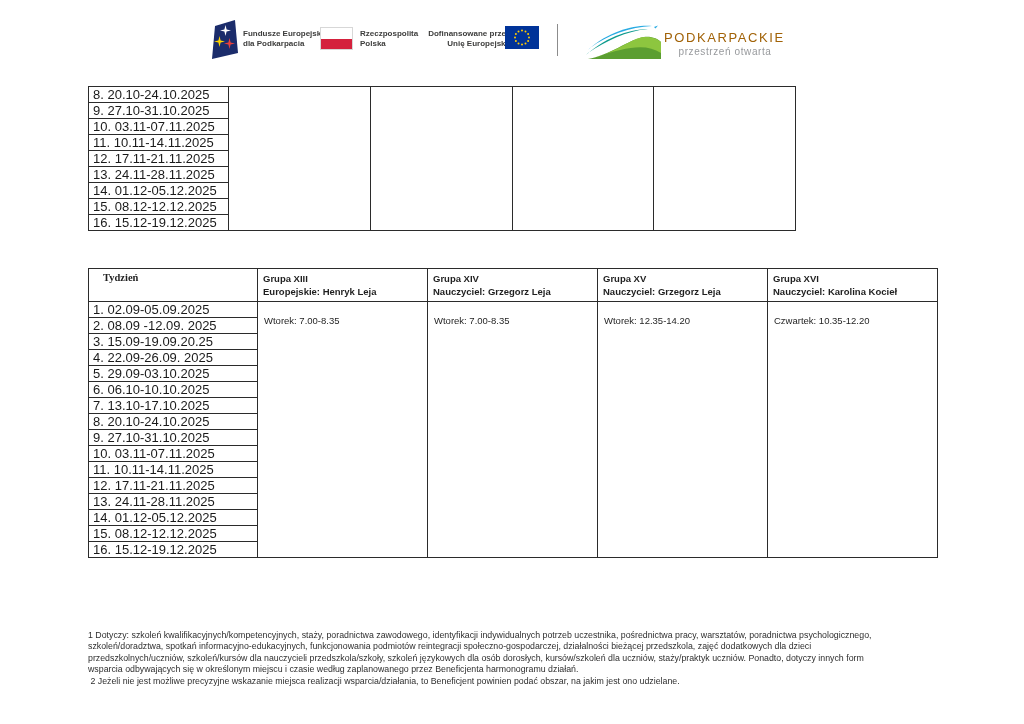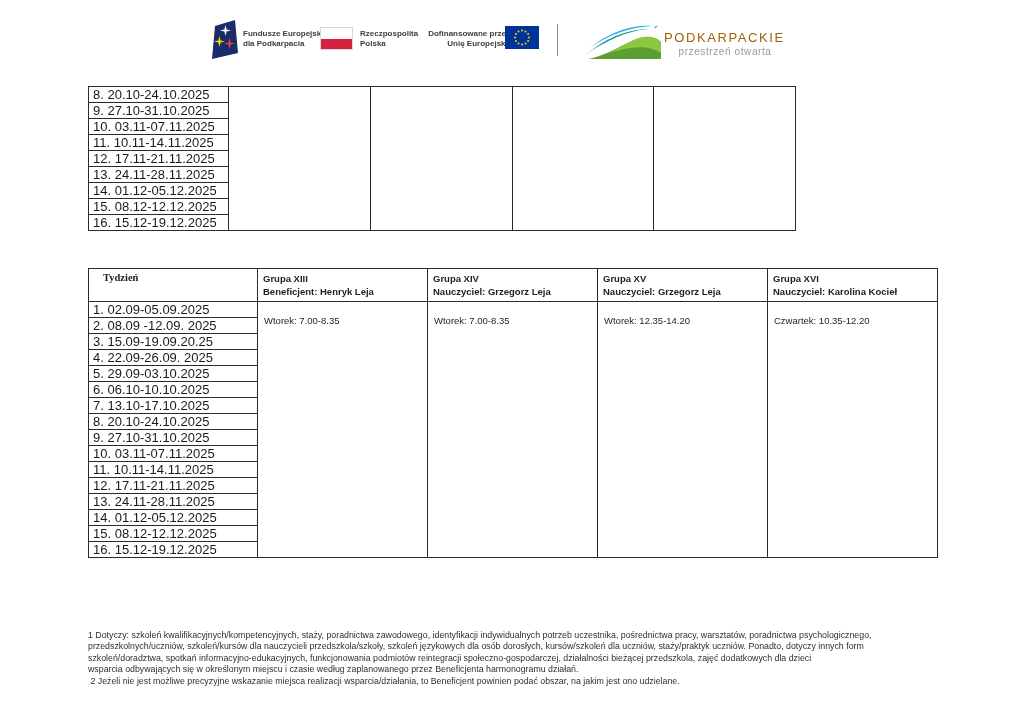--- a/index.html
+++ b/index.html
@@ -160,21 +160,21 @@
         <col style="width:170px">
         <col style="width:170px">
       <col style="width:170px">
         <col style="width:170px">
     </colgroup>
     <thead>
       <tr>
         <td class="th-week">Tydzień</td>
         <td class="th-group">
           <div>Grupa XIII</div>
-          <div>Beneficjent: Henryk Leja</div>
+          <div>Europejskie: Henryk Leja</div>
         </td>
         <td class="th-group">
           <div>Grupa XIV</div>
           <div>Nauczyciel: Grzegorz Leja</div>
         </td>
         <td class="th-group">
           <div>Grupa XV</div>
           <div>Nauczyciel: Grzegorz Leja</div>
         </td>
         <td class="th-group">
@@ -243,20 +243,20 @@
         </tr>
         <tr>
           <td class="week-cell">16. 15.12-19.12.2025</td>
         </tr>
       </tbody>
   </table>
 
   <div class="footnotes">
     <div id="footnote1">
         <div class="fn-line">1 Dotyczy: szkoleń kwalifikacyjnych/kompetencyjnych, staży, poradnictwa zawodowego, identyfikacji indywidualnych potrzeb uczestnika, pośrednictwa pracy, warsztatów, poradnictwa psychologicznego,</div>
+        <div class="fn-line">szkoleń/doradztwa, spotkań informacyjno-edukacyjnych, funkcjonowania podmiotów reintegracji społeczno-gospodarczej, działalności bieżącej przedszkola, zajęć dodatkowych dla dzieci</div>
         <div class="fn-line">przedszkolnych/uczniów, szkoleń/kursów dla nauczycieli przedszkola/szkoły, szkoleń językowych dla osób dorosłych, kursów/szkoleń dla uczniów, staży/praktyk uczniów. Ponadto, dotyczy innych form</div>
-        <div class="fn-line">szkoleń/doradztwa, spotkań informacyjno-edukacyjnych, funkcjonowania podmiotów reintegracji społeczno-gospodarczej, działalności bieżącej przedszkola, zajęć dodatkowych dla dzieci</div>
         <div class="fn-line">wsparcia odbywających się w określonym miejscu i czasie według zaplanowanego przez Beneficjenta harmonogramu działań.</div>
       </div>
     <div class="fn-line2"> 2 Jeżeli nie jest możliwe precyzyjne wskazanie miejsca realizacji wsparcia/działania, to Beneficjent powinien podać obszar, na jakim jest ono udzielane.</div>
   </div>
 
 </div>
 
 </body></html>

